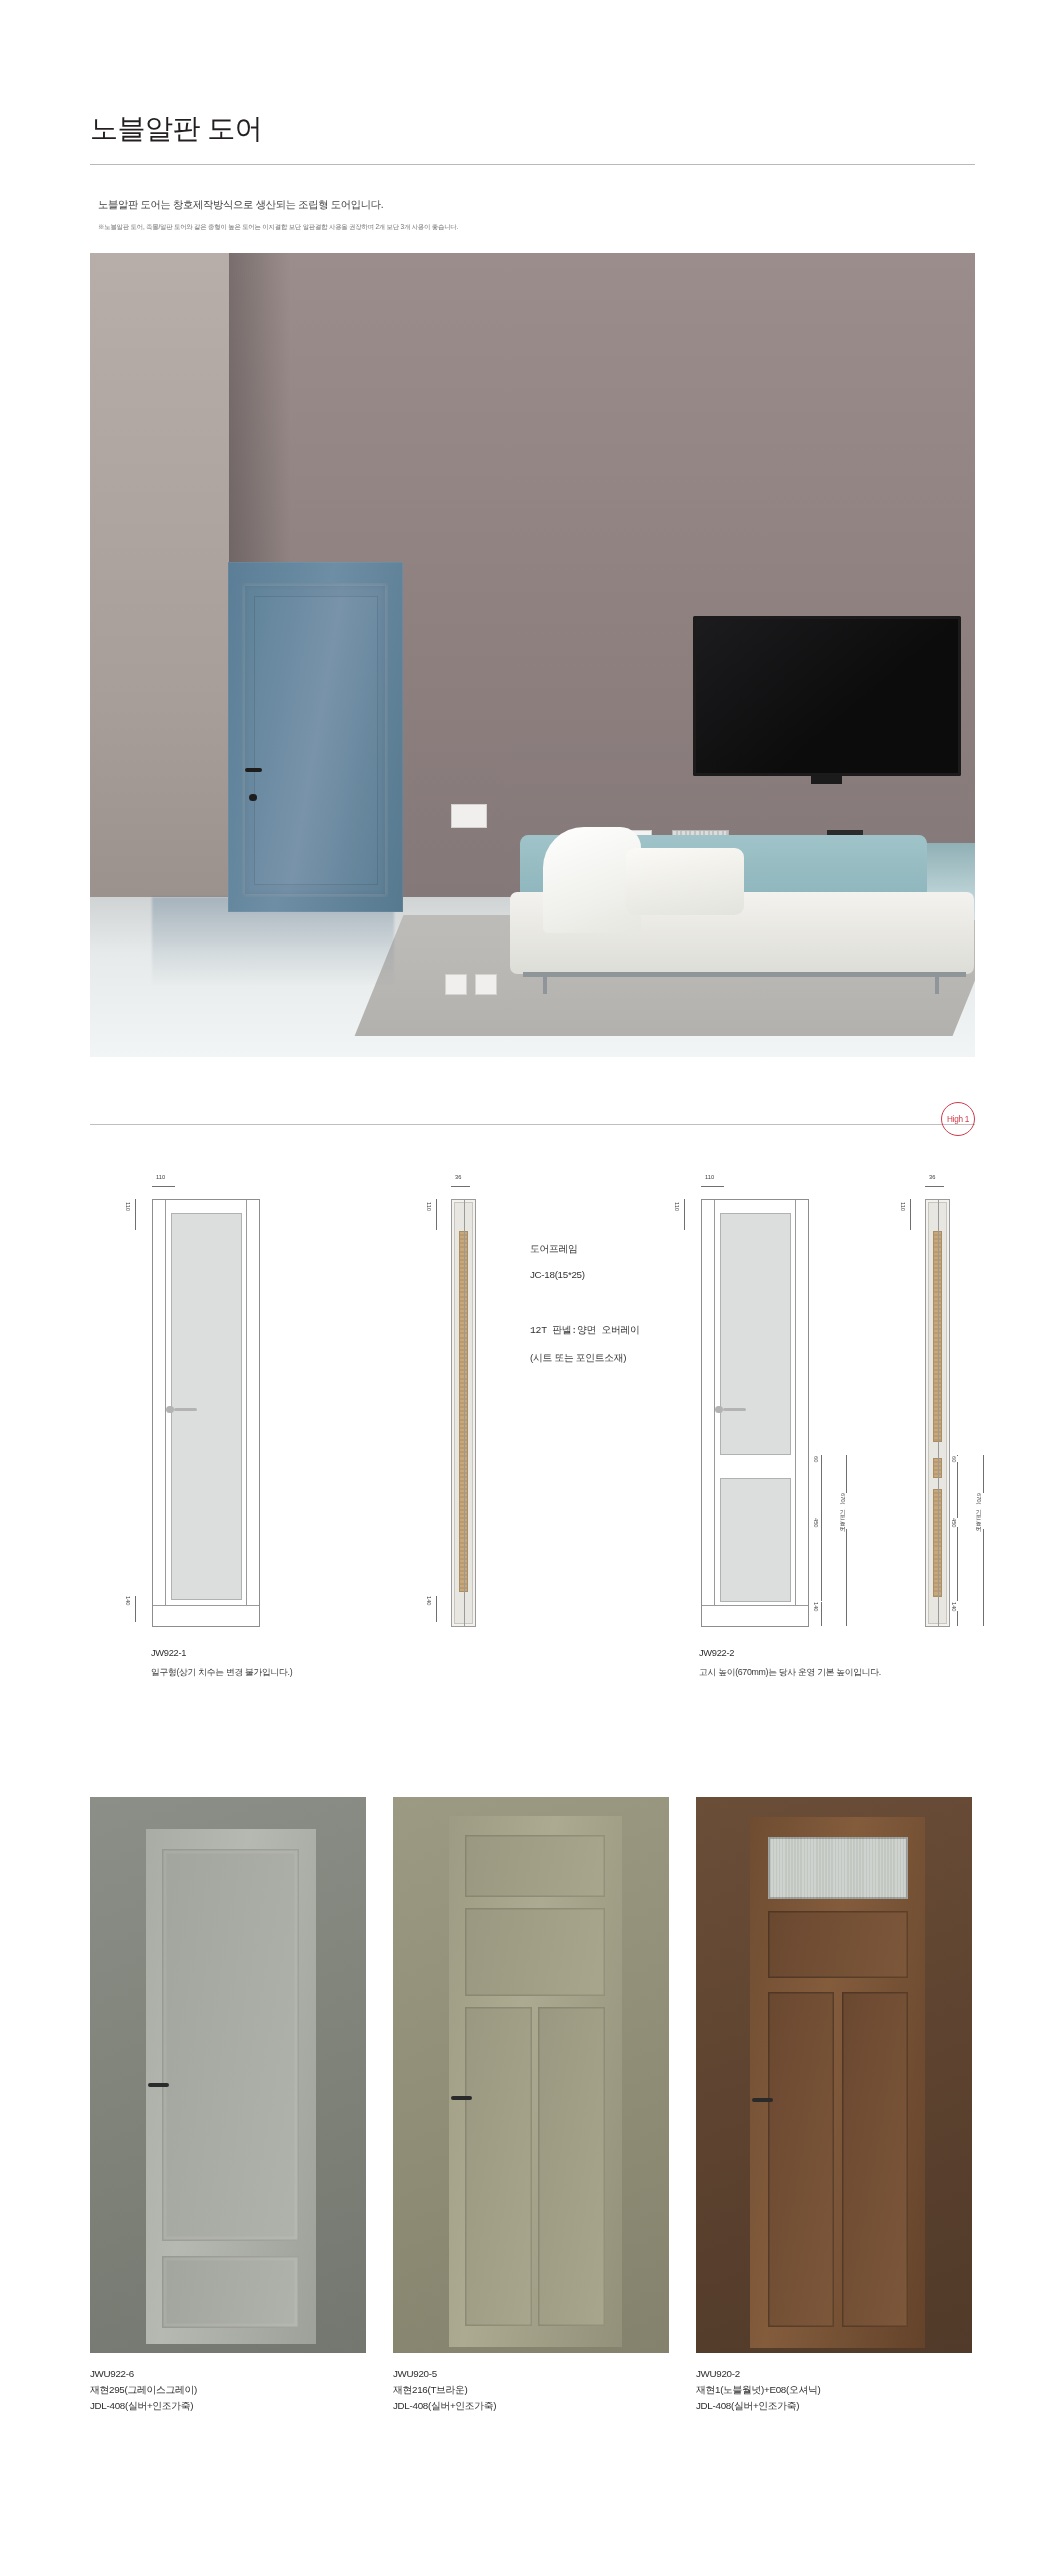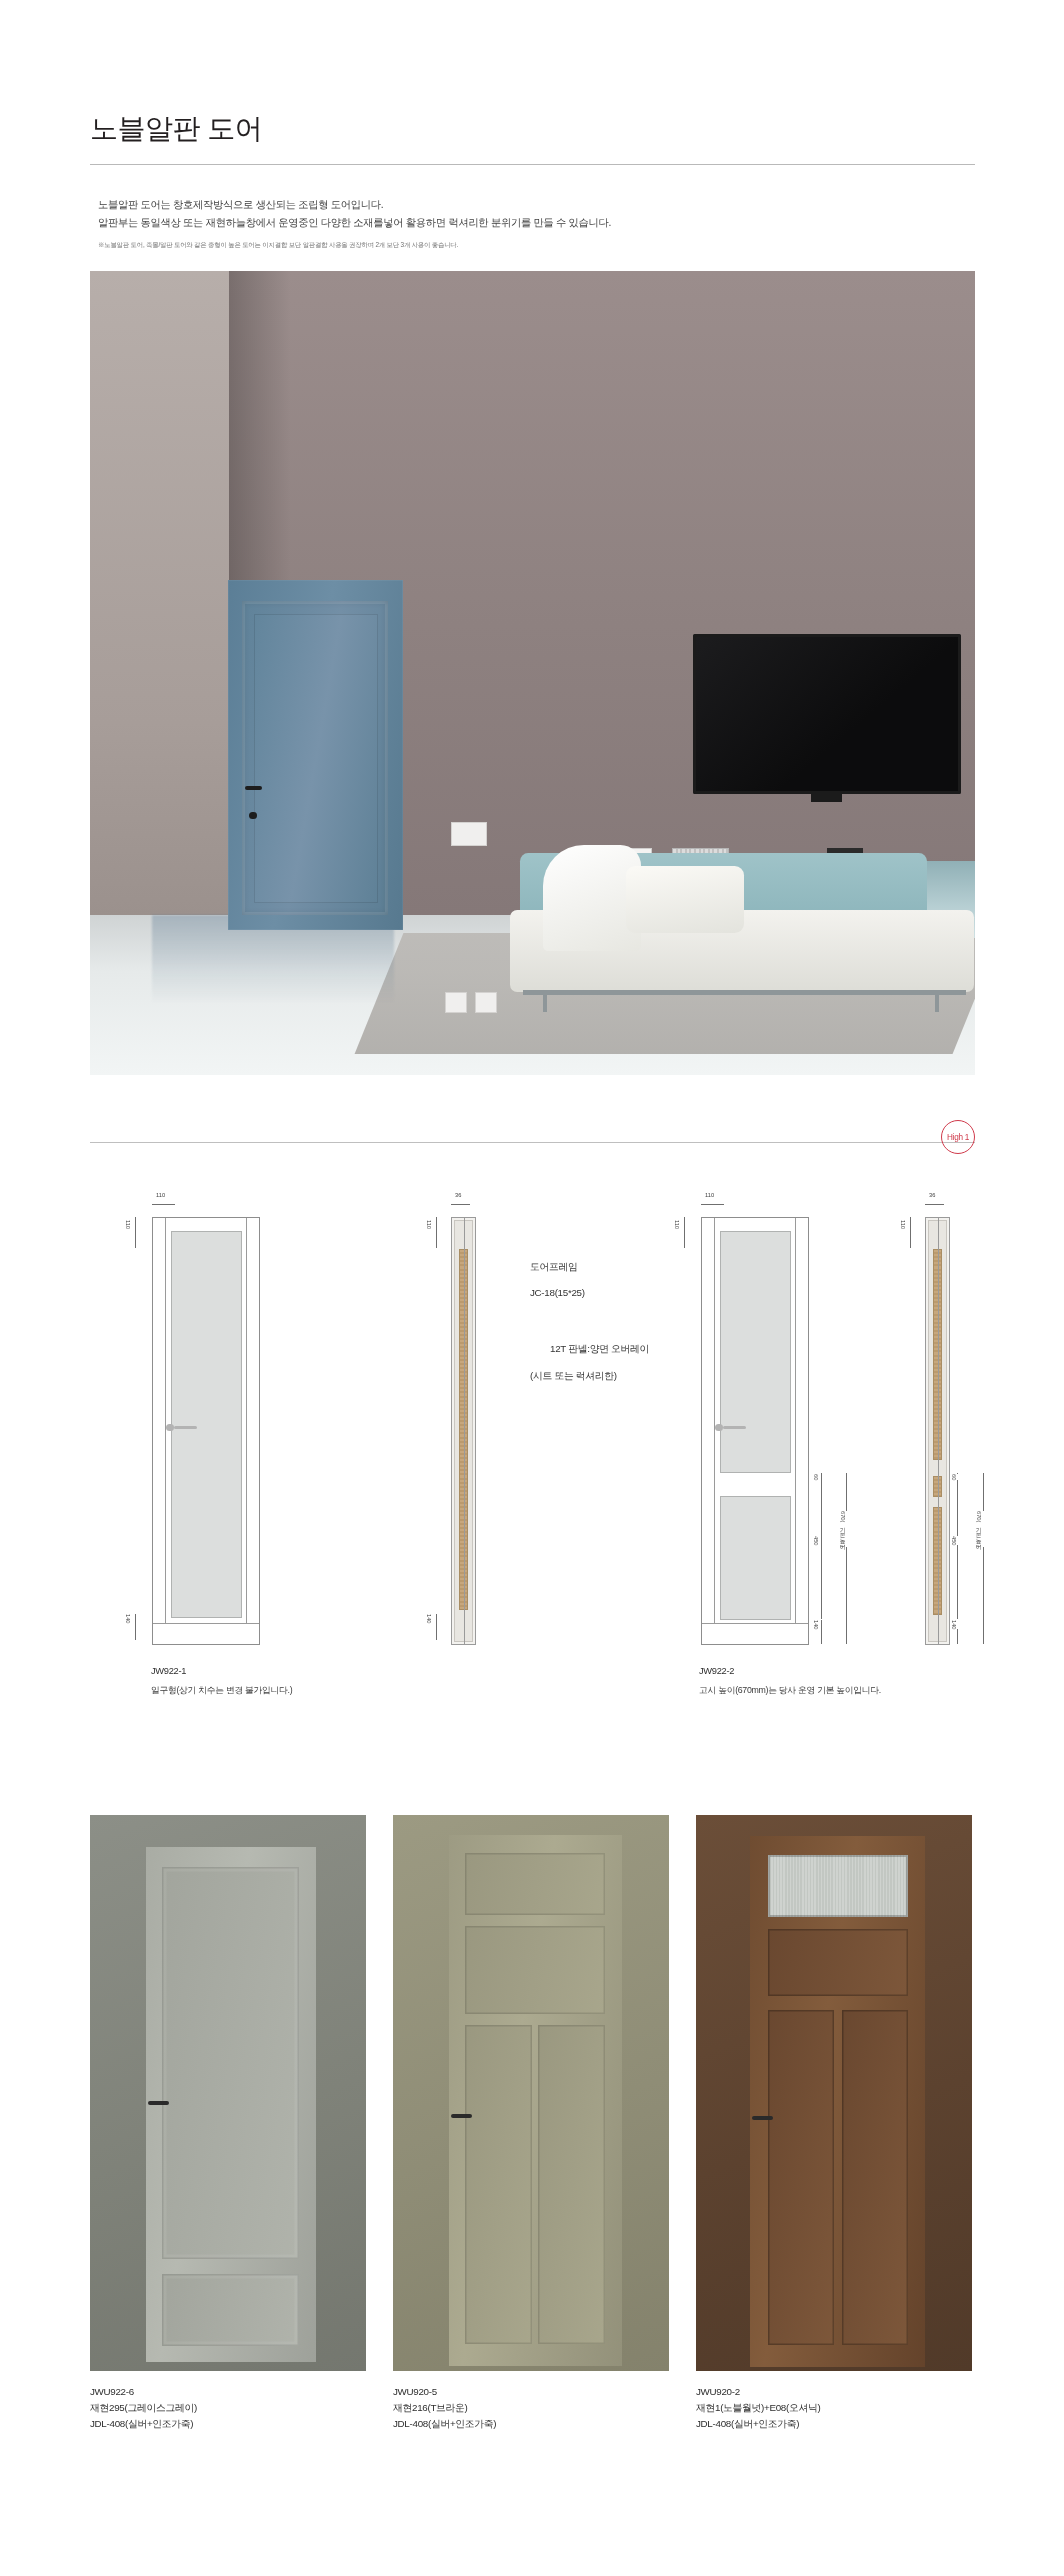--- a/index.html
+++ b/index.html
@@ -357,21 +357,20 @@
 
 <div class="page">
 
   <div class="title-block">
     <h1 class="page-title">노블알판 도어</h1>
   </div>
   <div class="title-rule"></div>
 
   <div class="intro">
     <div>노블알판 도어는 창호제작방식으로 생산되는 조립형 도어입니다.</div>
-    <div>알판부는 동일색상 또는 재현하늘창에서 운영중인 다양한 소재를넣어 활용하면 럭셔리한 분위기를 만들 수 있습니다.</div>
     <span class="small-note">※노블알판 도어, 족몰/알판 도어와 같은 중형이 높은 도어는 이지결합 보단 알판결합 사용을 권장하며 2개 보단 3개 사용이 좋습니다.</span>
   </div>
 
   <div class="hero-wrap">
     <div class="hero">
       <div class="wall-left"></div>
       <div class="wall-main"></div>
       <div class="wall-shadow"></div>
       <div class="floor"></div>
       <div class="floor-rug"></div>
@@ -446,22 +445,22 @@
 
       <div class="sect-view" style="width:25px; height:428px;">
         <div class="core" style="top:2.1px; bottom:2.1px;"></div>
         <div class="wood" style="top:31px; height:361px;"></div>
         <div class="centerline"></div>
       </div>
     </div>
 
     <div class="spec-note" style="left:440px; top:88px;">도어프레임</div>
     <div class="spec-note" style="left:440px; top:114px;">JC-18(15*25)</div>
-    <div class="spec-note" style="left:460px; top:170px;">12T 판넬:양면 오버레이</div>
-    <div class="spec-note" style="left:440px; top:197px;">(시트 또는 럭셔리한)</div>
+    <div class="spec-note" style="left:440px; top:170px;font-family:Liberation Mono, monospace;">12T 판넬:양면 오버레이</div>
+    <div class="spec-note" style="left:440px; top:197px;">(시트 또는 포인트소재)</div>
 
     <div class="draw-col" style="left:611px; top:46px;">
       <div class="dim dim-h" style="left:0; top:-13.4px; width:23px;"></div>
       <div class="dim-label" style="left:3.1px; top:-25px;">110</div>
       <div class="dim dim-v" style="left:-17.5px; top:0; height:31px;"></div>
       <div class="dim-label vert" style="left:-28px; top:3.1px;">110</div>
 
       <div class="door-elev" style="width:108px; height:428px;">
         <div class="stile-l"></div>
         <div class="stile-r"></div>

